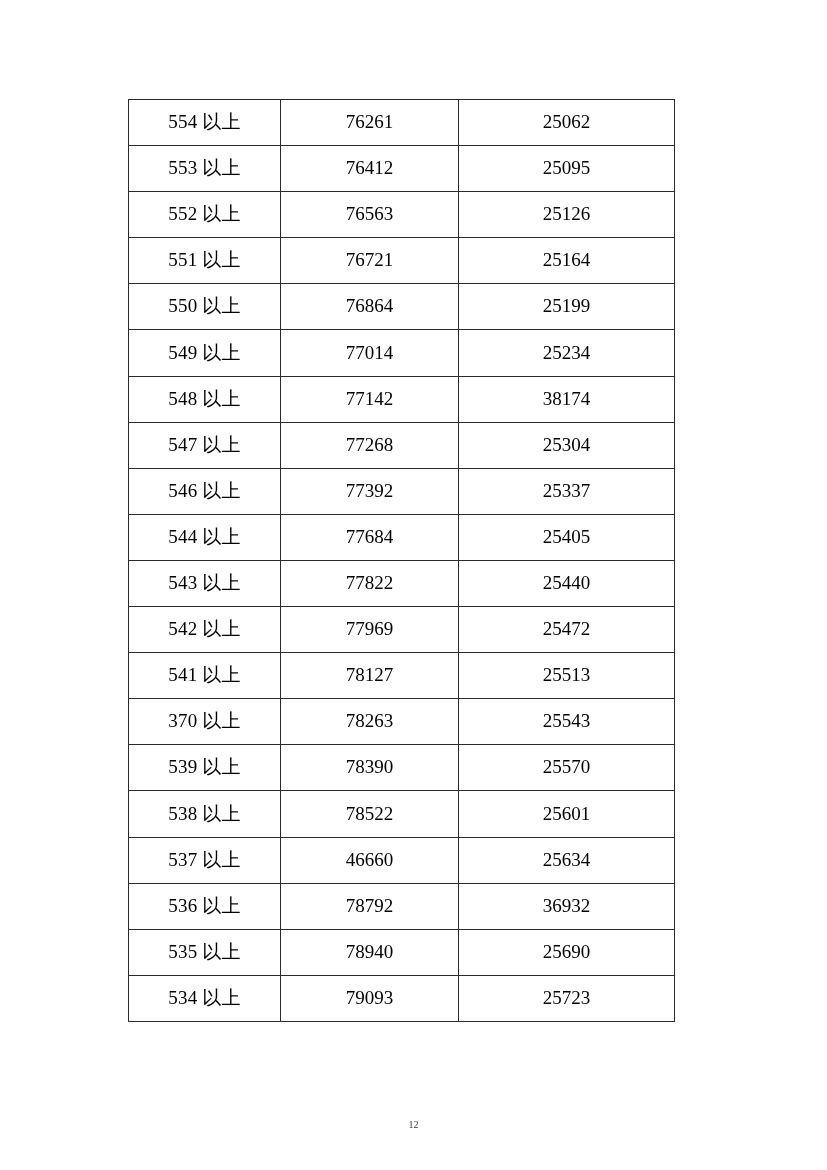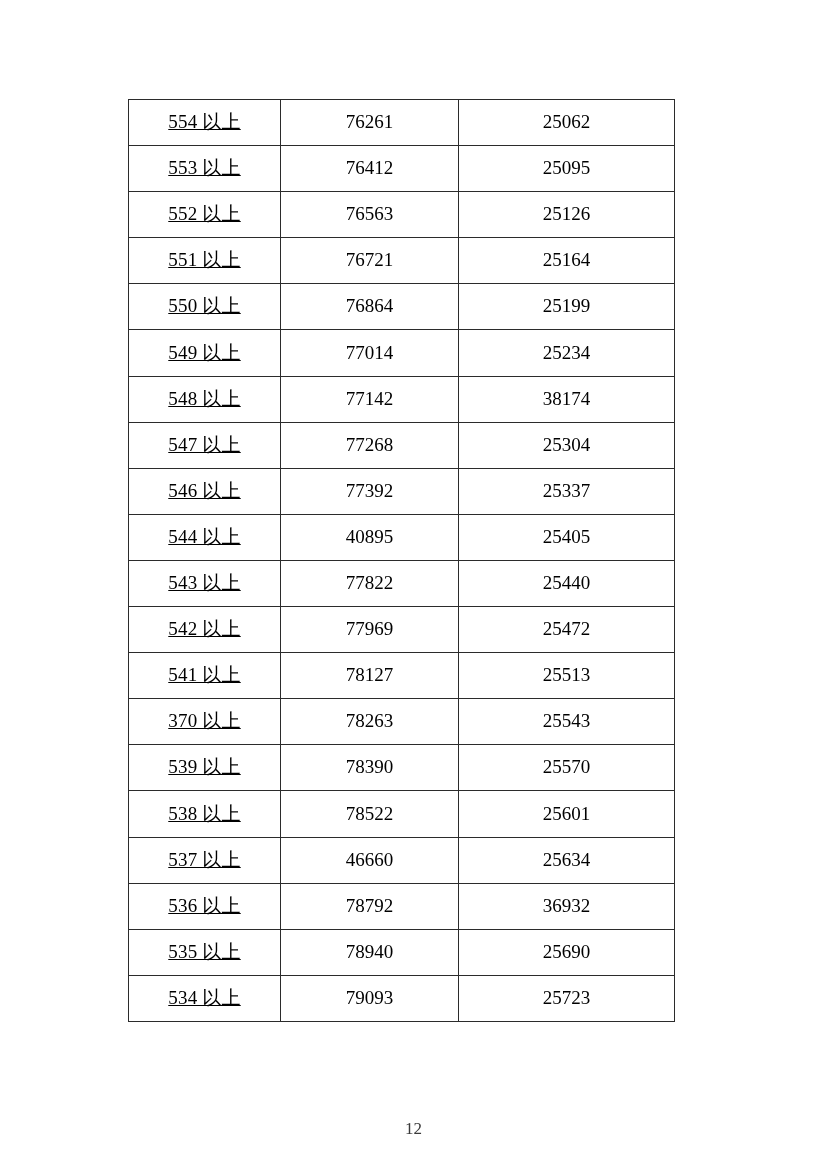--- a/index.html
+++ b/index.html
@@ -48,31 +48,30 @@
     font-size: 19px;
     line-height: 1.1;
     color: #000000;
     font-family: "Liberation Serif", "DejaVu Serif", serif;
     white-space: nowrap;
     overflow: hidden;
   }
 
   .score-table td.cell-score {
     letter-spacing: 0.2px;
-    text-decoration: underline;
   }
 
   .page-number {
     position: absolute;
     left: 0;
     top: 1120px;
     width: 827px;
     text-align: center;
     font-family: Liberation Serif, serif;
-    font-size: 17px;
+    font-size: 10px;
     color: #3a3a3a;
     line-height: 1;
   }
 </style>
 </head>
 <body>
 
 <div class="page">
 
   <table class="score-table">
@@ -122,21 +121,21 @@
           <td class="cell-num">77268</td>
           <td class="cell-num">25304</td>
         </tr>
         <tr>
           <td class="cell-score">546 以上</td>
           <td class="cell-num">77392</td>
           <td class="cell-num">25337</td>
         </tr>
         <tr>
           <td class="cell-score">544 以上</td>
-          <td class="cell-num">40895</td>
+          <td class="cell-num">77684</td>
           <td class="cell-num">25405</td>
         </tr>
         <tr>
           <td class="cell-score">543 以上</td>
           <td class="cell-num">77822</td>
           <td class="cell-num">25440</td>
         </tr>
         <tr>
           <td class="cell-score">542 以上</td>
           <td class="cell-num">77969</td>

